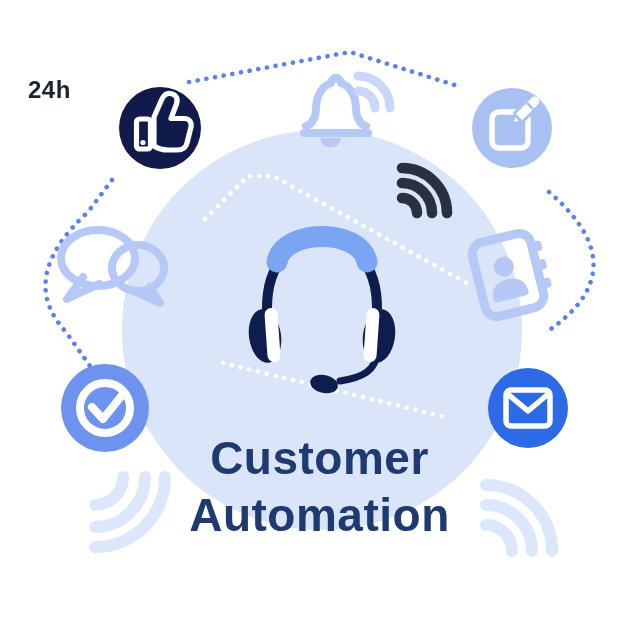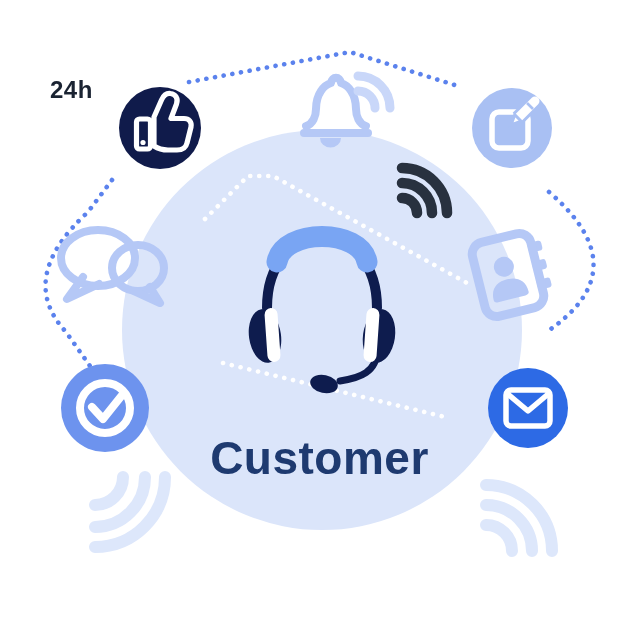--- a/index.html
+++ b/index.html
@@ -45,21 +45,21 @@
   .f-hnavy{fill:var(--headset-navy);}
   .s-hnavy{stroke:var(--headset-navy);fill:none;stroke-linecap:round;}
   .s-hband{stroke:var(--headband-blue);fill:none;stroke-linecap:round;}
   .f-compose{fill:var(--compose-bg);}
   .s-compose{stroke:var(--compose-bg);fill:none;}
   .f-check{fill:var(--check-bg);}
   .f-mail{fill:var(--mail-bg);}
   .s-arc{stroke:var(--arc-light);fill:none;stroke-linecap:round;}
 
   .badge{
-    position:absolute;left:50px;top:76px;
+    position:absolute;left:28px;top:76px;
     font-size:24px;font-weight:800;color:var(--badge-ink);
     letter-spacing:0.5px;
   }
   .title{
     position:absolute;left:0;right:0;top:430px;
     text-align:center;color:var(--title-navy);
     font-size:46px;line-height:57px;font-weight:700;
     letter-spacing:0.5px;
   }
   .title div{white-space:nowrap;}
@@ -171,15 +171,16 @@
     <path class="s-arc" stroke-width="12" d="M 532,551 A 46,46 0 0 0 486,505"></path>
     <path class="s-arc" stroke-width="12" d="M 552,551 A 66,66 0 0 0 486,485"></path>
   </g>
 
 </svg>
 
 <div class="badge">24h</div>
 
 <div class="title">
   <div>Customer</div>
+  <div>Automation</div>
 </div>
 
 </div>
 
 </body></html>

